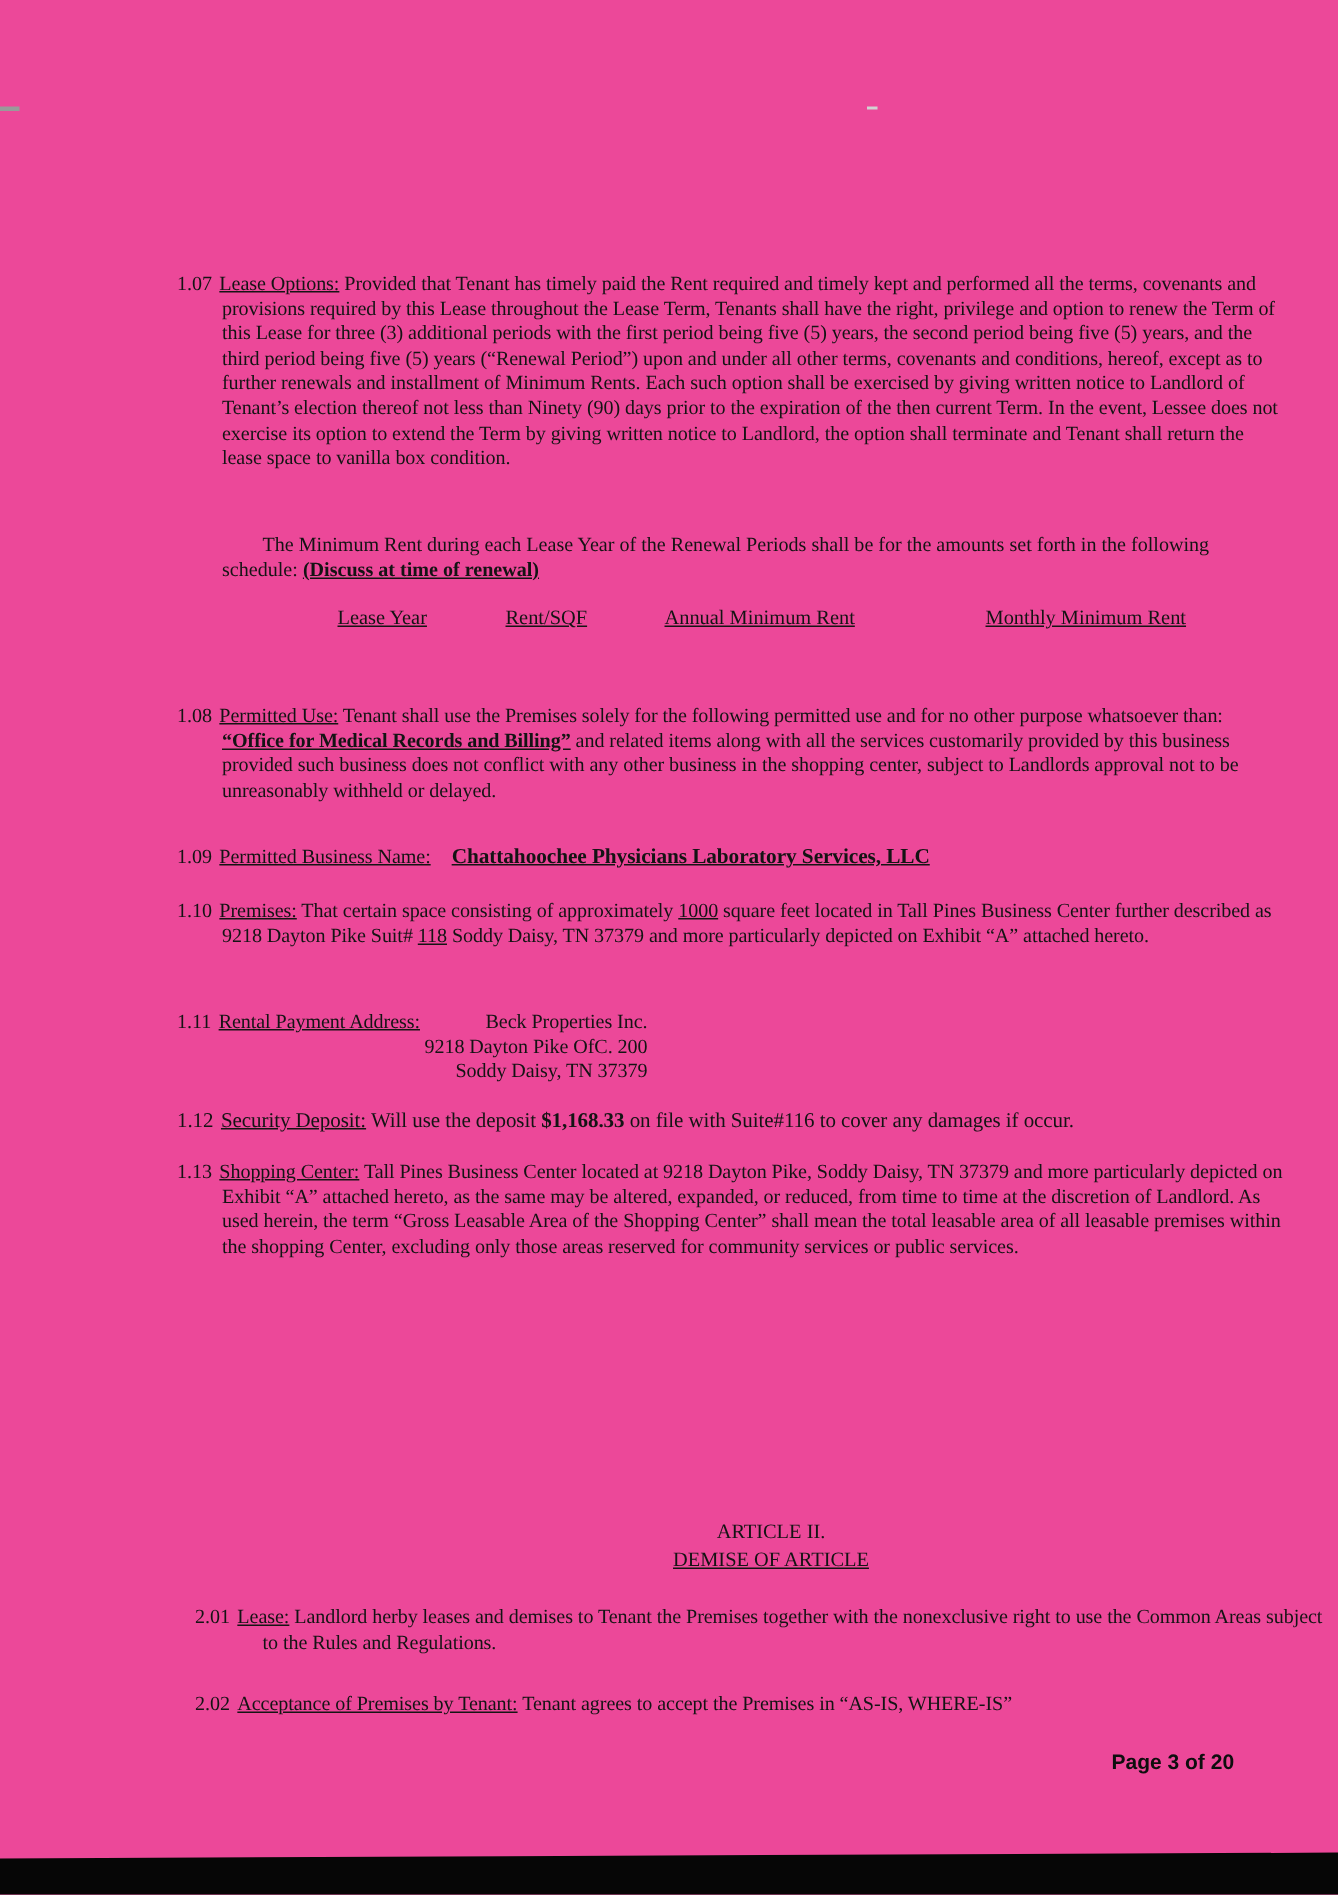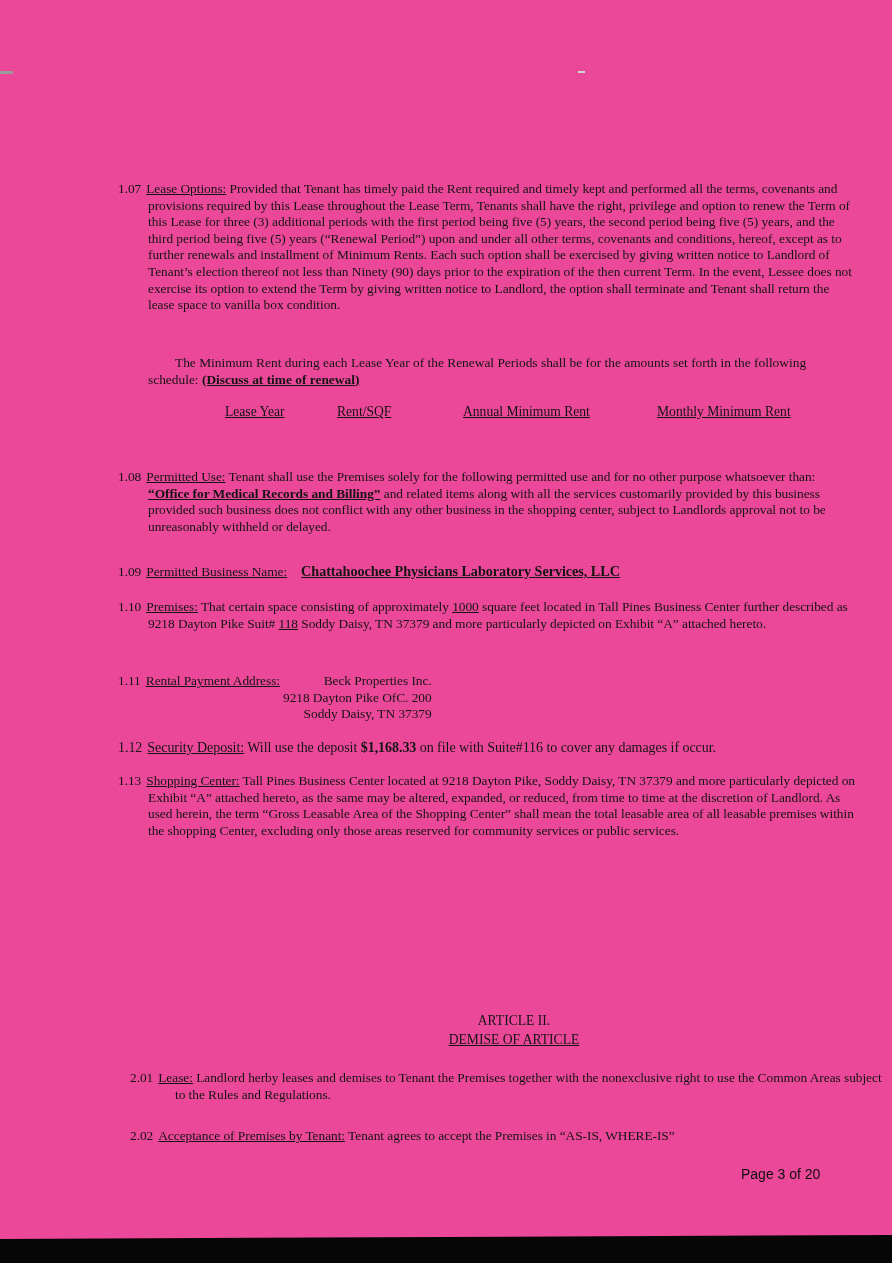--- a/index.html
+++ b/index.html
@@ -24,21 +24,21 @@
   .u { text-decoration: underline; }
   .b { font-weight: bold; }
 
   .pos-s107 { top: 181px; }
 
   .renewal { font-size: 13.4px; line-height: 16.6px; padding-left: 30px; text-indent: 27px; }
   .pos-renewal { top: 355px; }
 
   .rent-head { top: 404px; height: 18px; font-size: 13.6px; }
   .rh { position: absolute; white-space: nowrap; text-decoration: underline; }
-  .rh0 { left: 107px; } .rh1 { left: 219px; text-align: right; } .rh2 { left: 325px; margin-left: 20px; } .rh3 { left: 539px; }
+  .rh0 { left: 107px; } .rh1 { left: 219px; text-align: right; } .rh2 { left: 325px; } .rh3 { left: 539px; }
 
   .pos-s108 { top: 469px; }
 
   .pos-s109 { top: 563px; white-space: nowrap; }
   .s109-val { font-size: 14.2px; margin-left: 14px; }
 
   .pos-s110 { top: 599px; }
 
   .pos-s111 { top: 673px; }
   .addr { display: inline-block; vertical-align: top; margin-left: 3px; text-align: right; }
@@ -49,21 +49,21 @@
   .pos-s113 { top: 773px; }
 
   .article { top: 1012px; text-align: center; padding-left: 42px; font-size: 13.6px; line-height: 18.5px; }
 
   .pos-s201 { top: 1070px; }
   .pos-s202 { top: 1128px; }
 
   .footer {
     position: absolute; left: 741px; top: 1166px;
     font-family: "Liberation Sans", sans-serif;
-    font-weight: normal; font-size: 14px; color: #0e0e0e;
+    font-weight: bold; font-size: 14px; color: #0e0e0e;
   }
 
   .bottom-bar {
     position: absolute; left: -8px; bottom: -8px;
     width: 908px; height: 34px;
     background: #060606;
     transform: rotate(-0.25deg);
   }
   .dash  { position: absolute; left: 0;   top: 71px; width: 13px; height: 3px; background: #9a9a9a; }
   .speck { position: absolute; left: 578px; top: 71px; width: 7px; height: 2px; background: #d2d2d2; }

